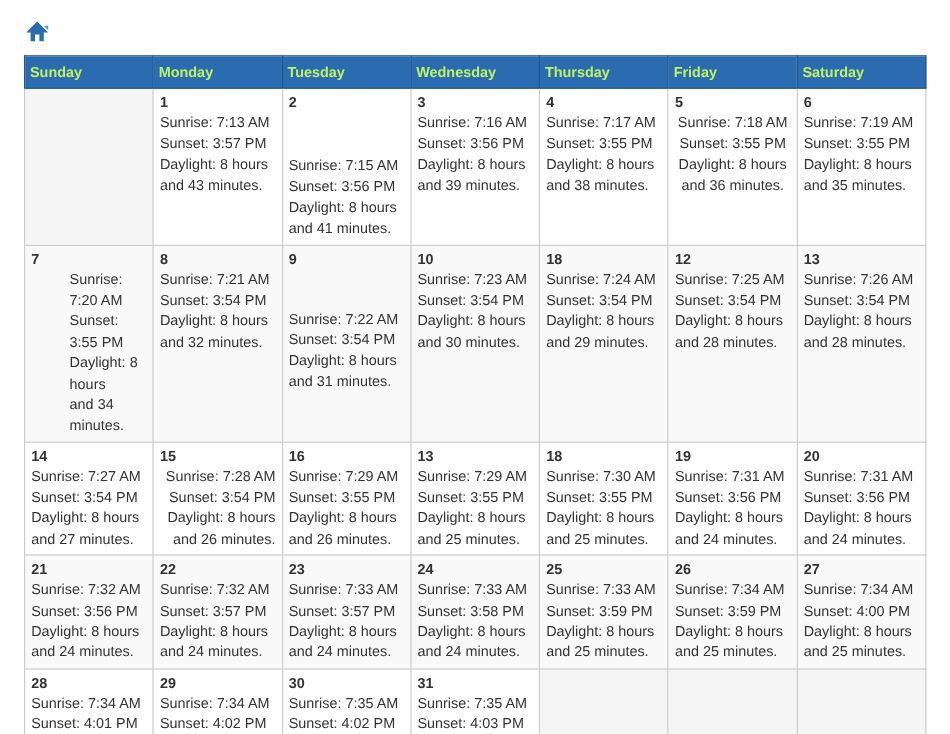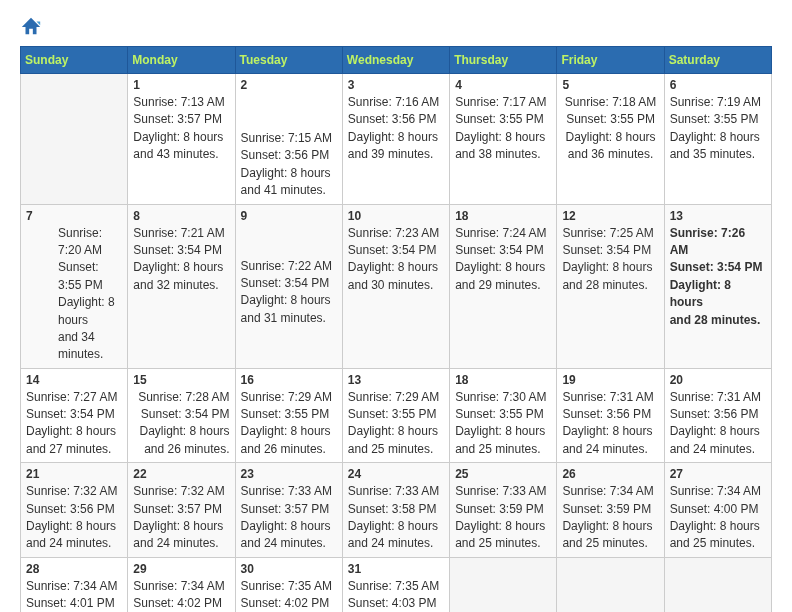--- a/index.html
+++ b/index.html
@@ -211,21 +211,21 @@
         </td>
         <td>
           <span class="day-number">12</span>
           <div class="cell-content" style="white-space: pre-line;">Sunrise: 7:25 AM
 Sunset: 3:54 PM
 Daylight: 8 hours
 and 28 minutes.</div>
         </td>
         <td>
           <span class="day-number">13</span>
-          <div class="cell-content" style="white-space: pre-line; font-weight: bold;">Sunrise: 7:26 AM
+          <div class="cell-content" style="white-space: pre-line;">Sunrise: 7:26 AM
 Sunset: 3:54 PM
 Daylight: 8 hours
 and 28 minutes.</div>
         </td>
       </tr>
       <tr>
         <td>
           <span class="day-number">14</span>
           <div class="cell-content" style="white-space: pre-line;">Sunrise: 7:27 AM
 Sunset: 3:54 PM

